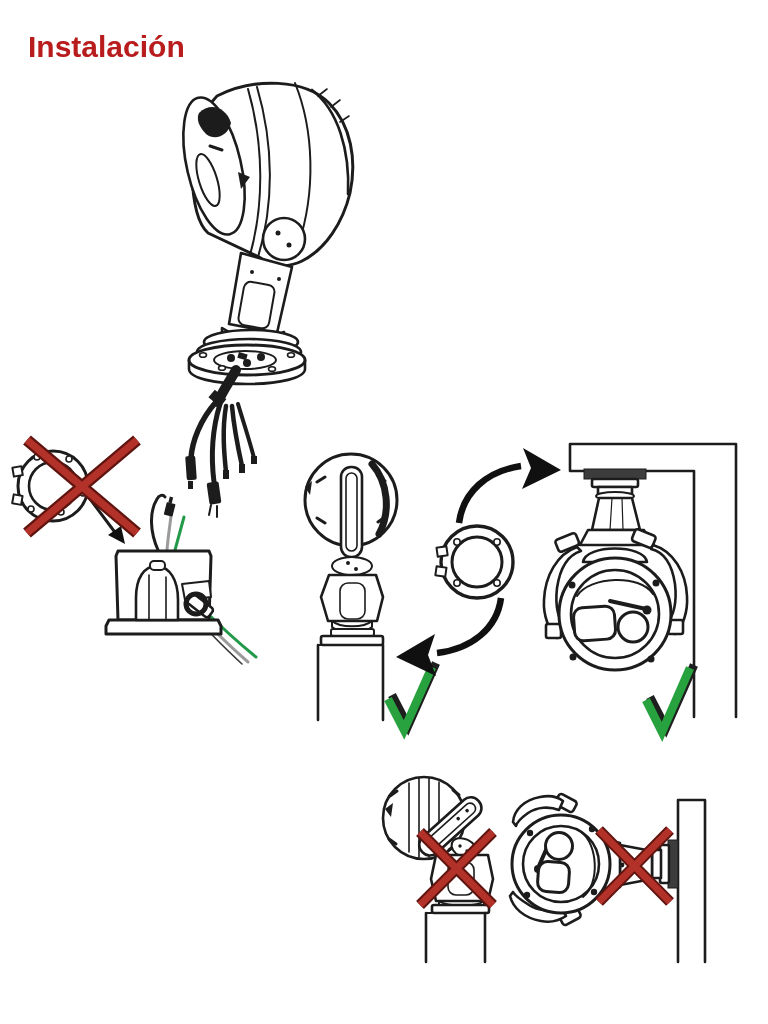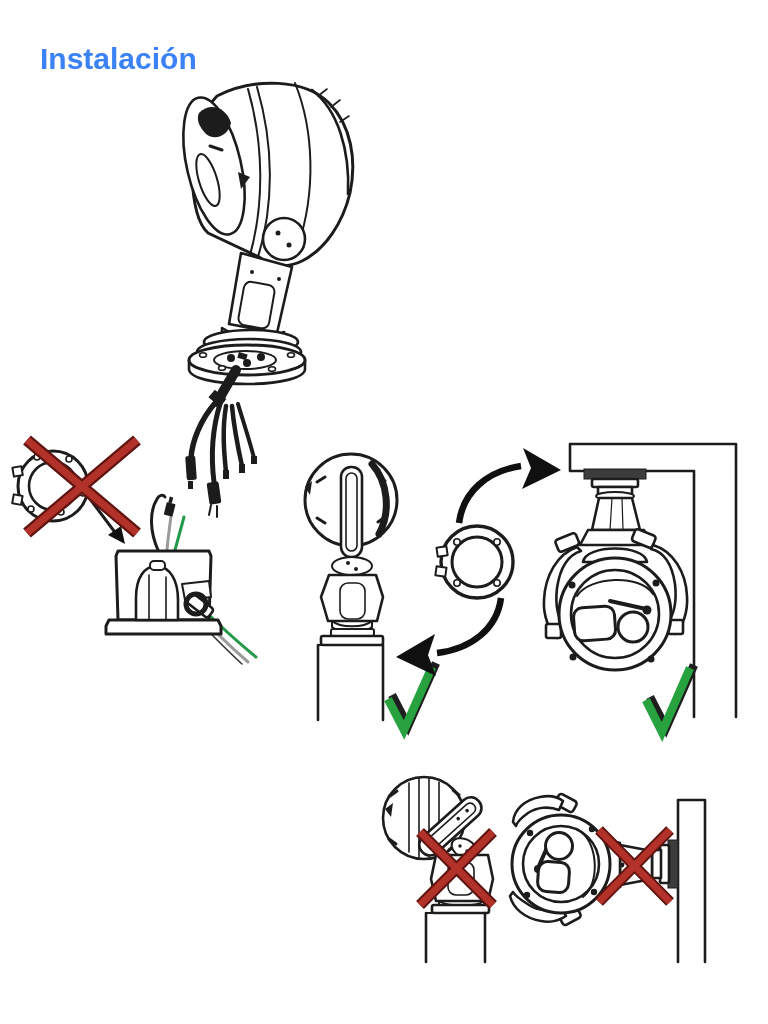--- a/index.html
+++ b/index.html
@@ -1,19 +1,19 @@
 <!DOCTYPE html>
 <html style="--c-line: #1c1c1c; --c-red_x: #b23128; --c-red_x_edge: #601410; --c-green_check: #28a23e; --c-check_shadow: #1e1e1e; --c-wire_green: #23994a; --c-wire_gray: #9b9b9b; --c-arrow_black: #101010; --c-plate_dark: #3c3c3c;"><head>
 <meta charset="utf-8">
 <style>
   html,body{margin:0;padding:0;background:#fff;}
   .page{position:relative;width:768px;height:1024px;background:#fff;overflow:hidden;
         font-family:"Liberation Sans",sans-serif;}
-  .title{position:absolute;left:28px;top:30px;margin:12px;font-size:30px;font-weight:700;
-         color:#3b82f6;letter-spacing:0;}
+  .title{position:absolute;left:28px;top:30px;margin:0;font-size:30px;font-weight:700;
+         color:#b91c1c;letter-spacing:0;}
   svg{position:absolute;left:0;top:0;}
 
   
   .ln{fill:none;stroke:var(--c-line,#1c1c1c);stroke-linecap:round;stroke-linejoin:round;}
   .fw{fill:#fff;stroke:var(--c-line,#1c1c1c);stroke-linejoin:round;}
   .fd{fill:var(--c-line,#1c1c1c);stroke:none;}
   .w1{stroke-width:1.2}.w15{stroke-width:1.6}.w2{stroke-width:2}.w25{stroke-width:2.6}
   .w3{stroke-width:3}.w35{stroke-width:3.4}.w4{stroke-width:4}.w5{stroke-width:5}
   .cable{fill:none;stroke:var(--c-line,#1c1c1c);stroke-linecap:round;}
   .xu{fill:none;stroke:var(--c-red_x_edge,#601410);stroke-width:12;stroke-linecap:butt;}

